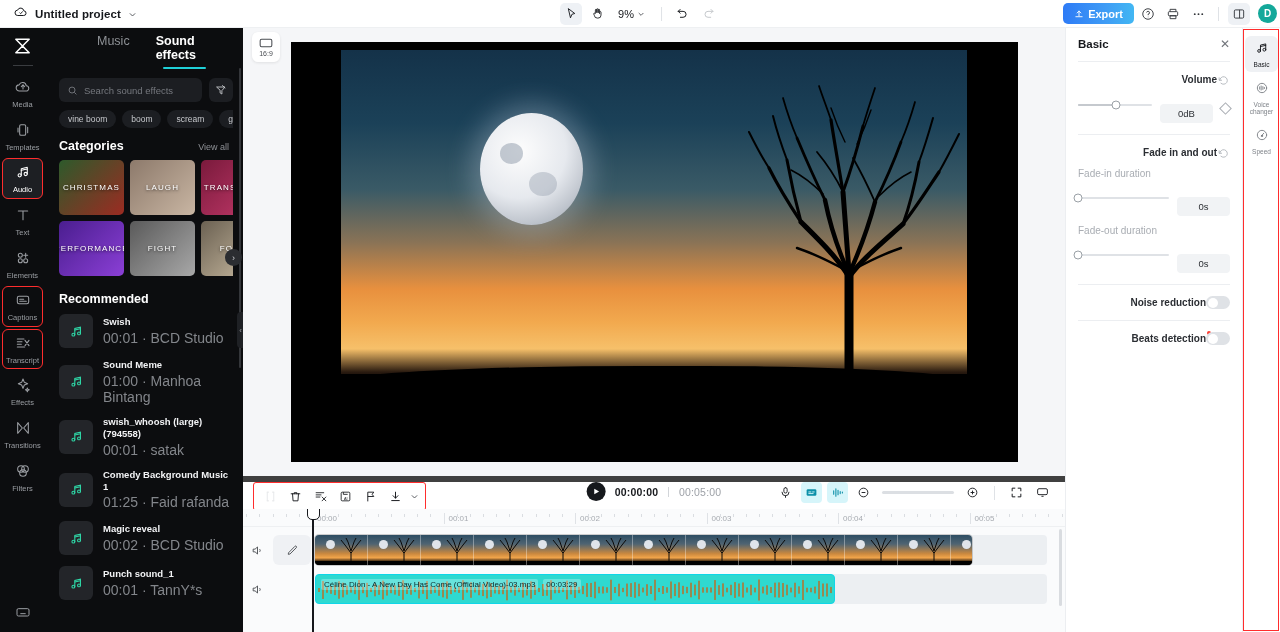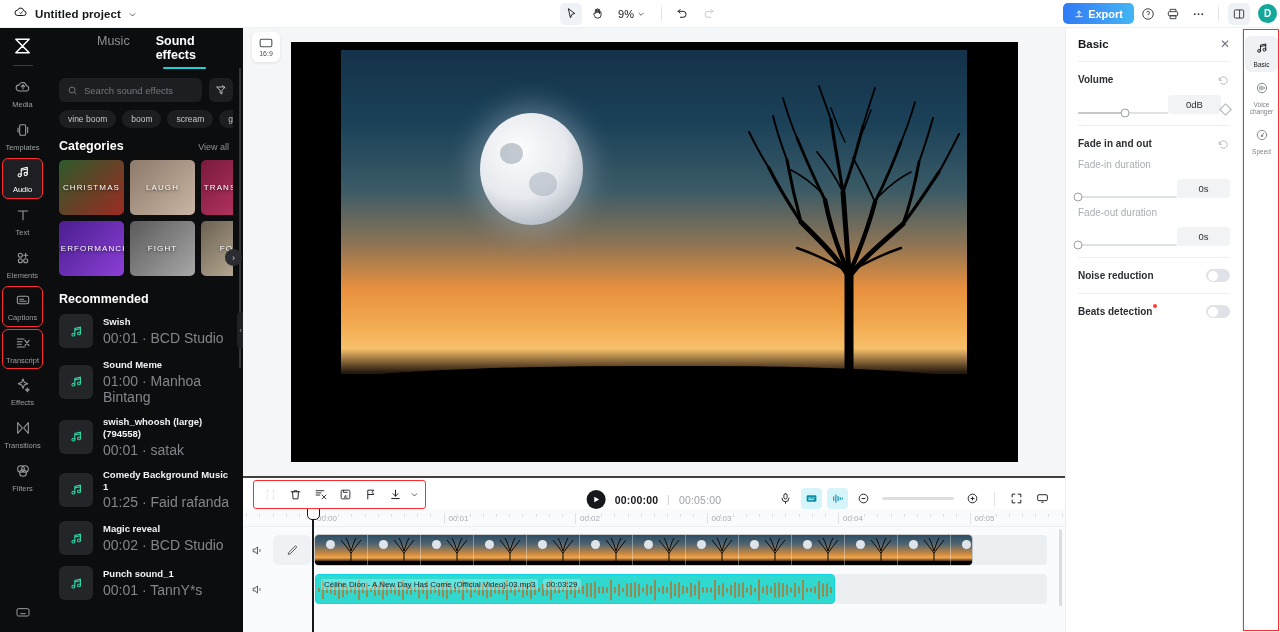--- a/index.html
+++ b/index.html
@@ -124,21 +124,21 @@
                  border-radius:50%; background: rgba(150,160,175,.42); }
   .ground { position: absolute; left: 0; right: 0; bottom: 0; height: 21%; background: #000; }
   .hill { position: absolute; left: 7%; right: 7%; bottom: 19%; height: 16px;
           background: #000; border-radius: 48% 42% 0 0 / 100% 100% 0 0; }
   .tree { position: absolute; left: 60%; bottom: 19%; width: 250px; height: 310px; }
   .ratio-mask-l, .ratio-mask-r { position: absolute; top: 0; bottom: 0; width: 7%; background: #000; }
   .ratio-mask-l { left: 0; } .ratio-mask-r { right: 0; }
 
   
   .tl-toolbar { height: 33px; min-height: 33px; background: #fff; display: flex;
-                align-items: flex-end; position: relative; border-top: 2px solid #404040; }
+                align-items: flex-start; position: relative; border-top: 6px solid #404040; }
   .tool-group { display: flex; align-items: center; gap: 4px; margin-left: 10px;
                 padding: 3px 6px; border: 1.5px solid #ff2d2d; border-radius: 3px; }
   .tbtn { width: 21px; height: 21px; border-radius: 4px; display: flex; align-items: center;
           justify-content: center; cursor: pointer; }
   .tbtn.dis { opacity: .3; cursor: default; }
   .tl-center { position: absolute; left: 50%; transform: translateX(-50%);
                display: flex; align-items: center; gap: 9px; }
   .playbtn { width: 19px; height: 19px; border-radius: 50%; background: #16181c;
              display: flex; align-items: center; justify-content: center; cursor: pointer; }
   .tcode { font-size: 10.5px; color: #16181c; font-weight: bold; letter-spacing: .2px; }
@@ -187,25 +187,25 @@
   .tl-scroll { position: absolute; right: 3px; top: 20px; bottom: 26px; width: 3px;
                background: #d9dce0; border-radius: 2px; }
 
   
   .rpanel { width: 177px; min-width: 177px; background: #fff;
             border-left: 1px solid #eceef1; padding: 10px 12px 0; position: relative; }
   .rp-head { display: flex; align-items: center; justify-content: space-between; margin-bottom: 11px; }
   .rp-title { font-size: 11.5px; font-weight: bold; color: #16181c; }
   .rp-x { cursor: pointer; color: #72767c; font-size: 12px; line-height: 1; }
   .rp-div { height: 1px; background: #eceef1; margin: 11px 0; }
-  .rp-row { display: flex; align-items: center; justify-content: space-between; }
+  .rp-row { display: flex; align-items: center; justify-content: flex-end; }
   .rp-lbl { font-size: 10px; font-weight: bold; color: #2b2e33; }
   .rp-lbl.sub { font-weight: normal; color: #a9adb3; }
   .rp-reset { width: 13px; height: 13px; cursor: pointer; }
-  .slider-row { display: flex; align-items: flex-end; margin-top: 9px; }
+  .slider-row { display: flex; align-items: flex-start; gap: 8px; margin-top: 18px; }
   .sl { flex: 1; height: 2px; background: #dfe2e6; border-radius: 2px; position: relative; cursor: pointer; }
   .sl .fill { position: absolute; left: 0; top: 0; bottom: 0; background: #c5c9ce; border-radius: 2px; }
   .sl .knob { position: absolute; top: 50%; transform: translate(-50%,-50%); width: 9px;
               height: 9px; border-radius: 50%; background: #fff; border: 1.5px solid #9aa0a6; }
   .val-box { width: 53px; height: 19px; background: #f1f3f5; border-radius: 4px;
              display: flex; align-items: center; justify-content: center;
              font-size: 9.5px; color: #2b2e33; cursor: text; }
   .diamond { width: 9px; height: 9px; border: 1.3px solid #a9adb3; transform: rotate(45deg); cursor: pointer; }
   .toggle { width: 24px; height: 13px; border-radius: 7px; background: #dfe2e6; position: relative; cursor: pointer; }
   .toggle::after { content: ""; position: absolute; left: 1.5px; top: 1.5px; width: 10px;

